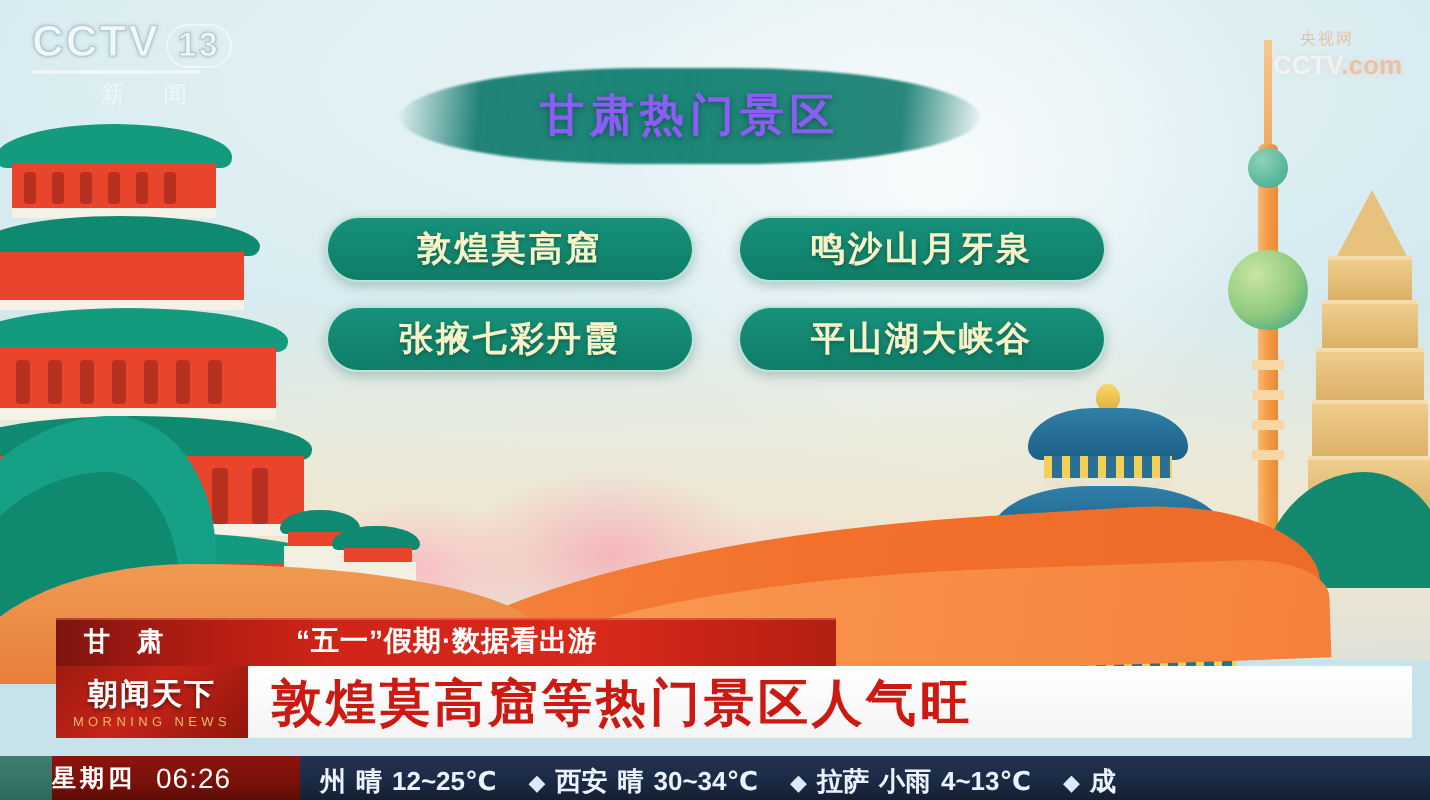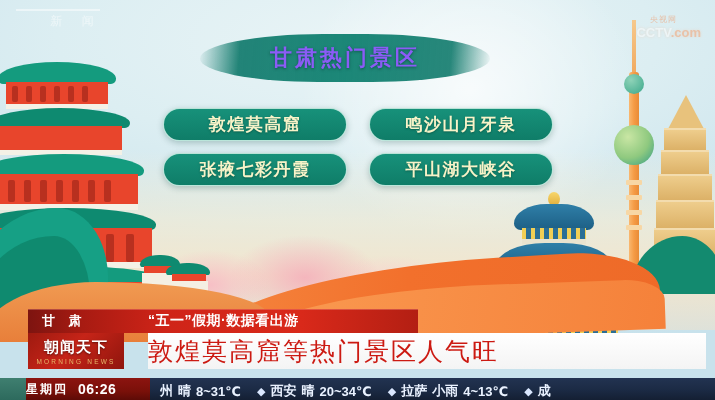--- a/index.html
+++ b/index.html
@@ -166,32 +166,32 @@
   .prog-logo {
     width:96px; height:36px; position:relative;
     background:linear-gradient(135deg,#9e1a10 0%, #c62418 45%, #8f150d 100%);
     display:flex; flex-direction:column; align-items:center; justify-content:center;
   }
   .prog-cn { color:#fff; font-size:15px; font-weight:bold; letter-spacing:1px;
     text-shadow:0 1px 2px rgba(0,0,0,.5); }
   .prog-en { color:#e7b96a; font-size:6.5px; letter-spacing:2.2px; margin-top:1px; }
   .headline {
     flex:1; background:linear-gradient(180deg,#ffffff 0%,#f4f4f4 100%);
-    display:flex; align-items:center; padding-left:0;
-    color:#cc1a12; font-size:25px; font-weight:normal; letter-spacing:2px;margin-left:24px;
+    display:flex; align-items:center; padding-left:12px;
+    color:#cc1a12; font-size:25px; font-weight:bold; letter-spacing:2px;
   }
 
   .ticker { position:absolute; left:0; bottom:0; width:715px; height:22px;
     background:linear-gradient(180deg,#223351 0%, #1b2a44 55%, #141f33 100%);
     display:flex; align-items:flex-end; overflow:hidden; }
   .time-box { width:150px; height:22px; flex:0 0 150px;
     background:linear-gradient(180deg,#8c1410 0%,#7a1009 60%,#5d0b06 100%);
     display:flex; align-items:center; gap:10px; padding-left:26px; }
   .tb-day { color:#fff; font-size:12px; font-weight:bold; letter-spacing:2px; }
-  .tb-time { color:#fff; font-size:14px; font-weight:bold; letter-spacing:.5px; }
+  .tb-time { color:#fff; font-size:14px; font-weight:normal; letter-spacing:.5px; }
   .weather { display:flex; align-items:center; gap:16px; padding-left:10px;
     color:#eaf2ff; font-size:13px; font-weight:bold; white-space:nowrap; }
   .w-item { display:flex; align-items:center; gap:5px; }
   .w-dot { color:#dbe8ff; font-size:11px; }
   .left-cap { position:absolute; left:0; bottom:0; width:26px; height:22px;
     background:linear-gradient(180deg,#3f7f70,#2d6a5d); }
 </style>
 </head>
 <body>
 
@@ -286,20 +286,23 @@
     <div class="toh-r" style="left:4px;  top:93px; width:160px;height:34px;"></div>
     <div class="toh-stripe" style="left:20px;top:125px;width:128px;height:18px;"></div>
     <div class="toh-b" style="left:14px; top:142px;width:142px;height:8px;"></div>
   </div>
 
   <div class="ribbon"></div>
   <div class="ribbon2"></div>
   <div class="ground-left"></div>
 
   <div class="cctv-logo">
+    <div class="cctv-main">
+      <span>CCTV</span><span class="cctv-13">13</span>
+    </div>
     <div class="cctv-underline"></div>
     <div class="cctv-sub">新 闻</div>
   </div>
 
   <div class="wm">
     <div class="wm-cn">央视网</div>
     <div class="wm-main">
       <span>CCTV</span><span class="wm-com">.com</span>
     </div>
   </div>
@@ -340,27 +343,27 @@
 
     <div class="ticker">
       <div class="time-box">
         <span class="tb-day">星期四</span>
         <span class="tb-time">06:26</span>
       </div>
       <div class="weather">
         <div class="w-item">
           <span>州</span>
           <span>晴</span>
-          <span>8~31℃</span>
+          <span>12~25℃</span>
         </div>
         <div class="w-item">
           <span class="w-dot">◆</span>
           <span>西安</span>
           <span>晴</span>
-          <span>20~34℃</span>
+          <span>30~34℃</span>
         </div>
         <div class="w-item">
           <span class="w-dot">◆</span>
           <span>拉萨</span>
           <span>小雨</span>
           <span>4~13℃</span>
         </div>
         <div class="w-item">
           <span class="w-dot">◆</span>
           <span>成</span>

